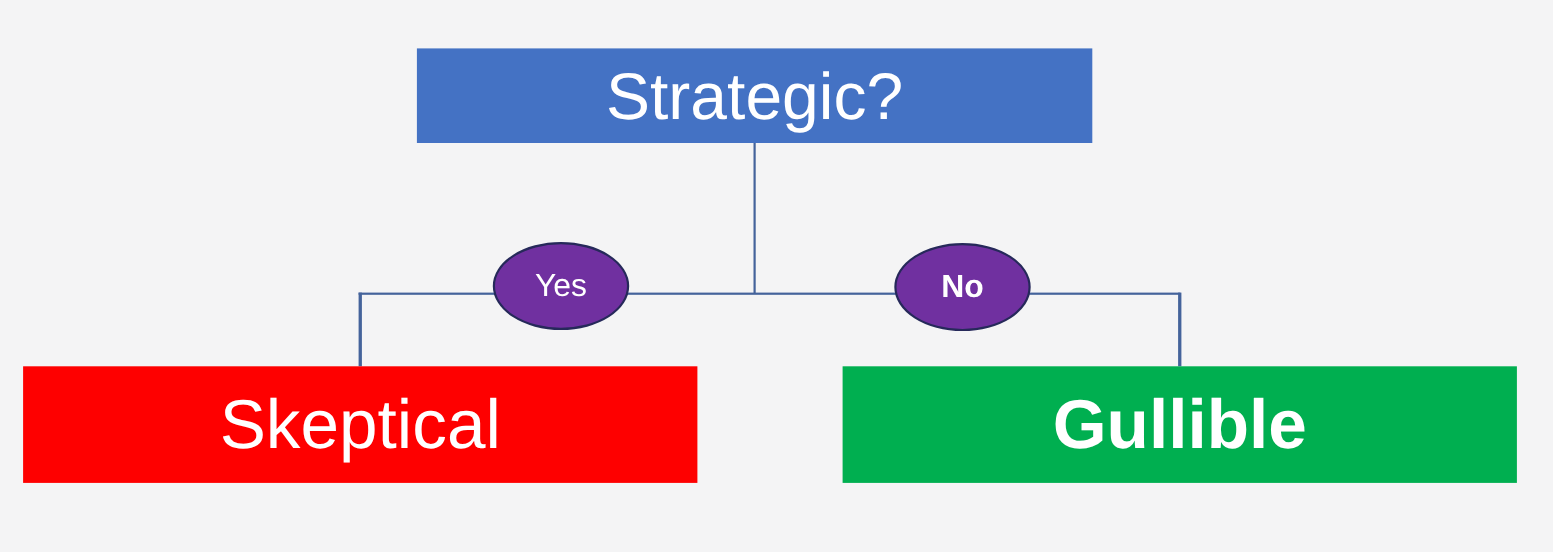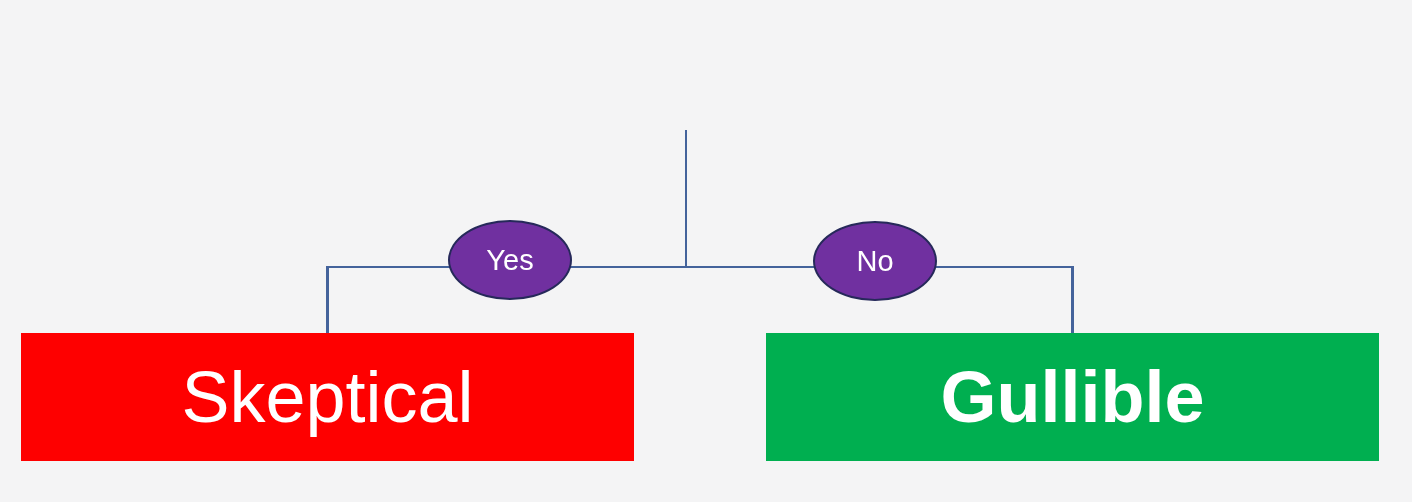--- a/index.html
+++ b/index.html
@@ -24,22 +24,22 @@
   }
   .root-box {
     left: 379px;
     top: 44px;
     width: 614px;
     height: 86px;
     font-size: 60px;
   }
   .leaf-box {
     width: 613px;
-    height: 128px;
-    font-size: 72px;
+    height: 106px;
+    font-size: 63px;
   }
   .leaf-skeptical { left: 21px;  top: 333px; }
   .leaf-gullible  { left: 766px; top: 333px; }
   .ellipse {
     position: absolute;
     border-radius: 50%;
     border-style: solid;
     border-width: 2.5px;
     width: 120px;
     height: 76px;
@@ -62,26 +62,29 @@
 </head>
 <body>
 
 <div class="canvas" style="background: rgb(244, 244, 245);">
 
   <div class="connector conn-root-vertical" style="background: rgb(68, 99, 155);"></div>
   <div class="connector conn-horizontal" style="background: rgb(68, 99, 155);"></div>
   <div class="connector conn-left-vertical" style="background: rgb(68, 99, 155);"></div>
   <div class="connector conn-right-vertical" style="background: rgb(68, 99, 155);"></div>
 
+  <div class="node root-box" style="background: rgb(68, 114, 196); color: rgb(255, 255, 255);">
+    <span class="label">Strategic?</span>
+  </div>
 
   <div class="node ellipse ellipse-yes" style="background: rgb(112, 48, 160); border-color: rgb(38, 41, 90); color: rgb(255, 255, 255);">
     <span class="label">Yes</span>
   </div>
 
-  <div class="node ellipse ellipse-no" style="background: rgb(112, 48, 160); border-color: rgb(38, 41, 90); color: rgb(255, 255, 255);">
+  <div class="node ellipse ellipse-no" style="background: rgb(112, 48, 160); border-color: rgb(38, 41, 90); color: rgb(255, 255, 255); font-weight: bold;">
     <span class="label">No</span>
   </div>
 
   <div class="node leaf-box leaf-skeptical" style="background: rgb(254, 0, 0); color: rgb(255, 255, 255);">
     <span class="label">Skeptical</span>
   </div>
 
   <div class="node leaf-box leaf-gullible" style="background: rgb(0, 175, 80); color: rgb(255, 255, 255); font-weight: bold;">
     <span class="label">Gullible</span>
   </div>

